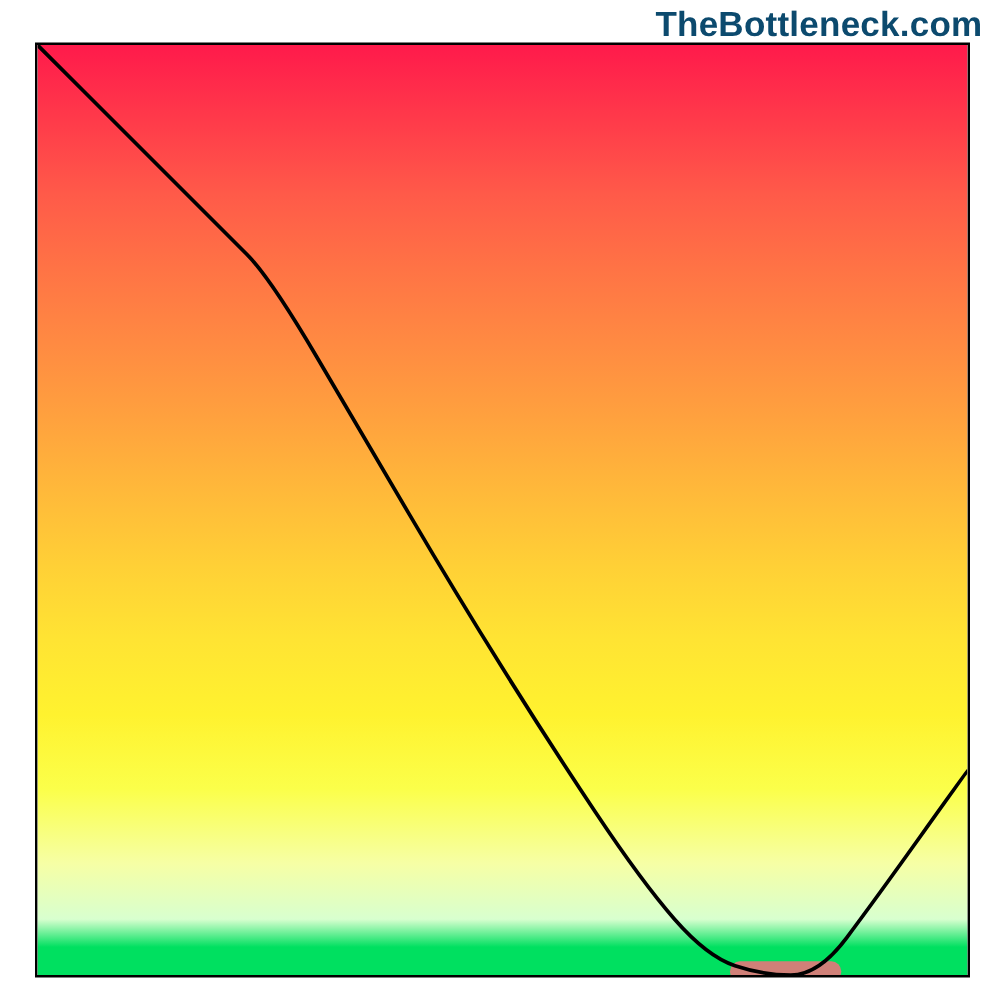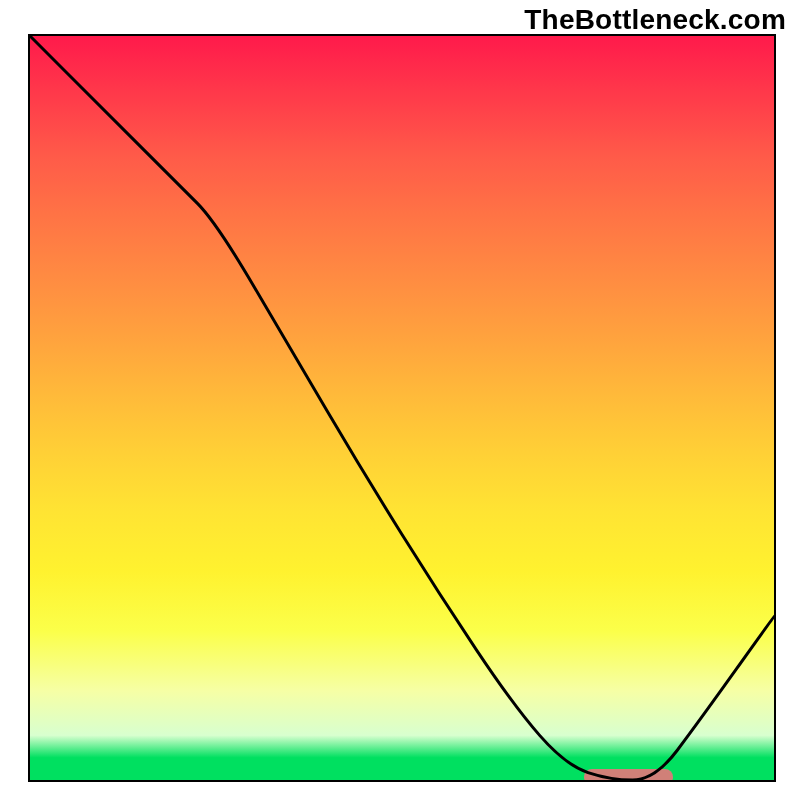--- a/index.html
+++ b/index.html
@@ -15,21 +15,21 @@
     width: 800px;
     height: 800px;
     box-sizing: border-box;
   }
   .watermark {
     position: absolute;
     top: 4px;
     right: 14px;
     font-size: 28px;
     font-weight: 600;
-    color: #000000;
+    color: #0c4a6e;
     letter-spacing: 0.2px;
     user-select: none;
   }
   .plot-area {
     position: absolute;
     left: 28px;
     top: 34px;
     width: 748px;
     height: 748px;
     box-sizing: border-box;

